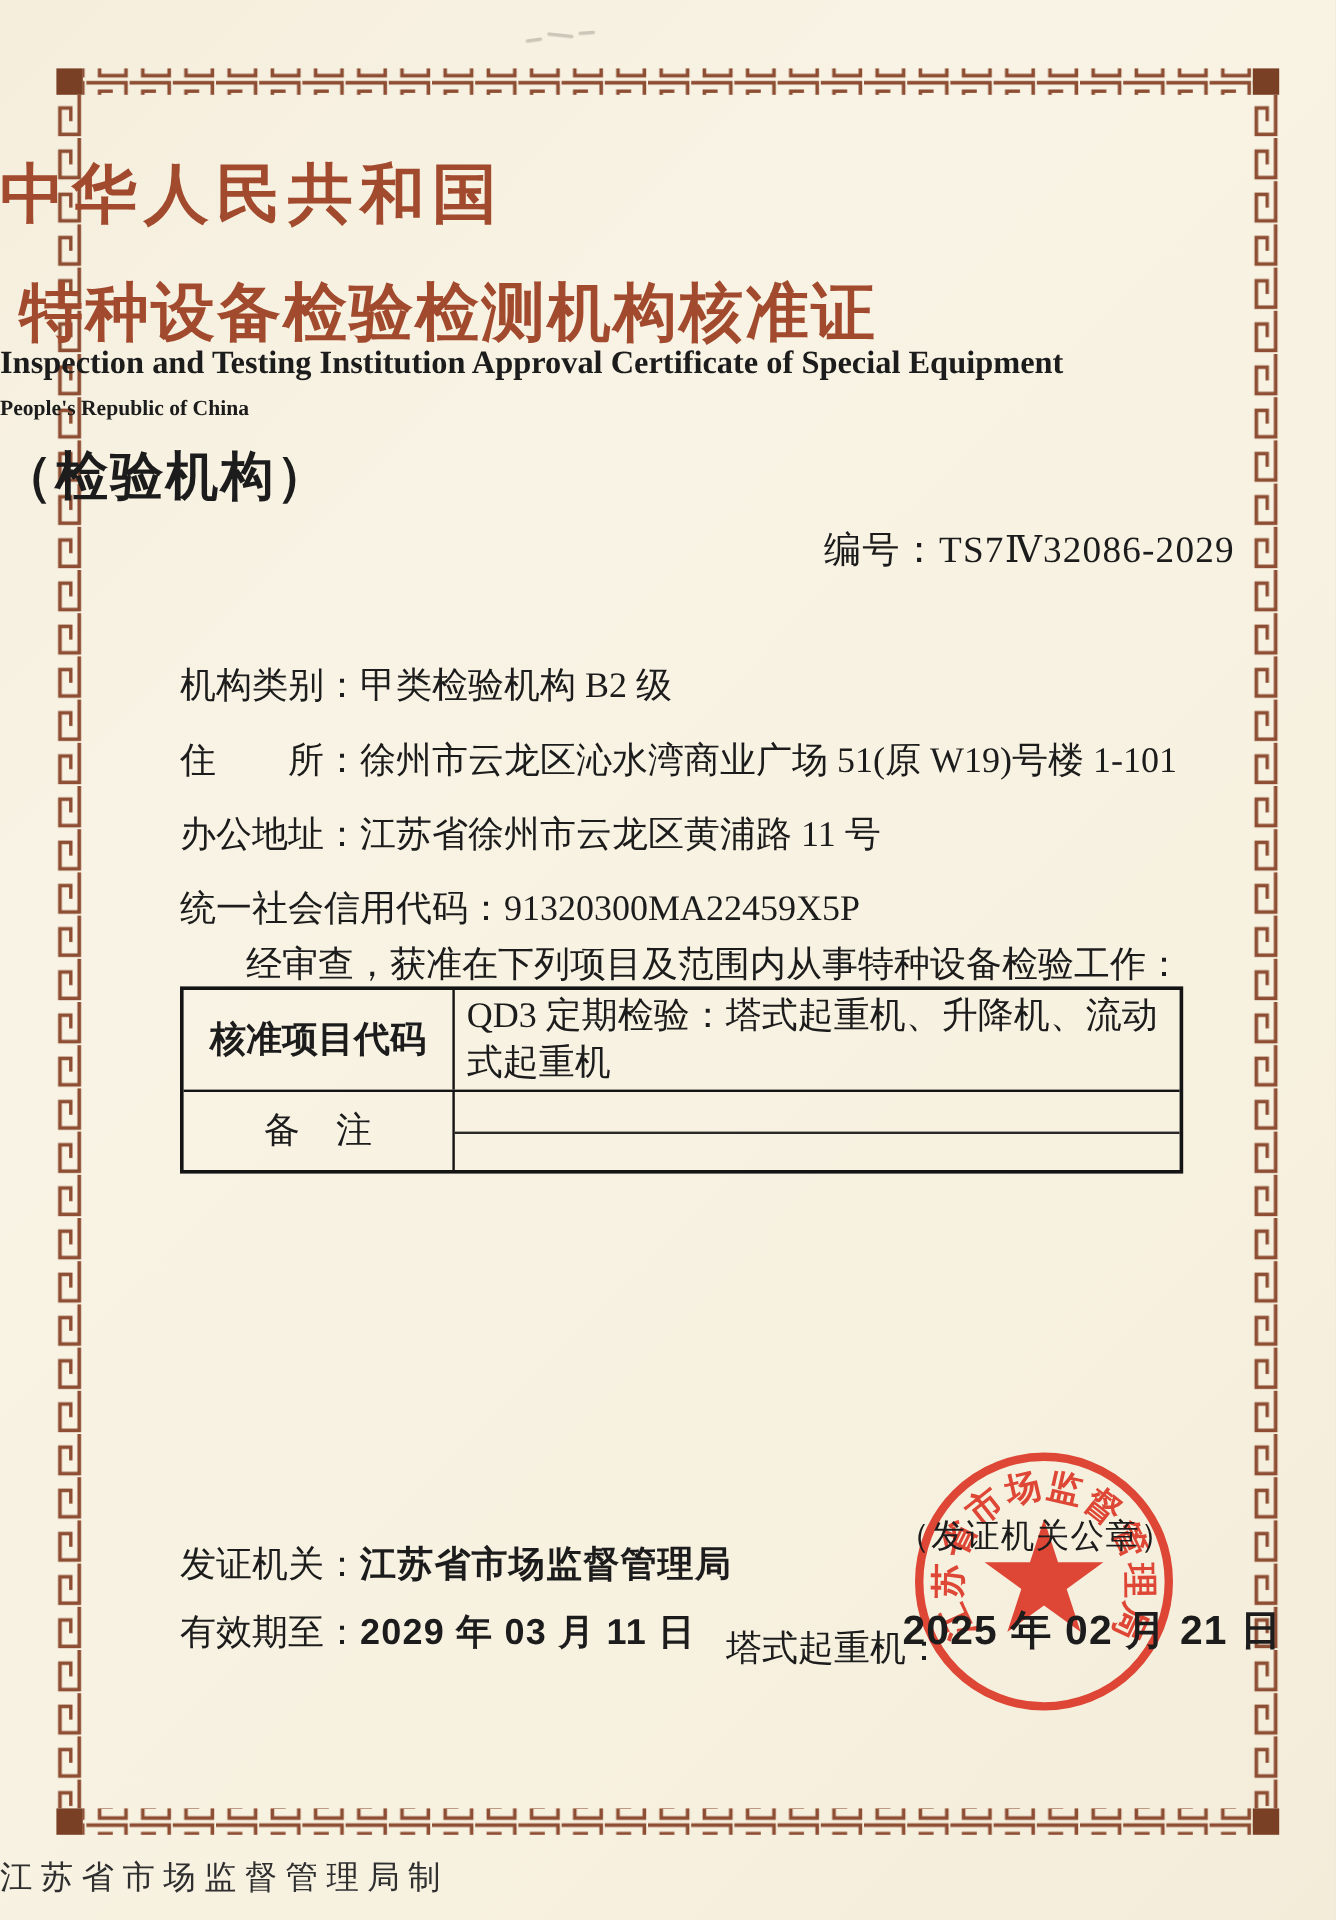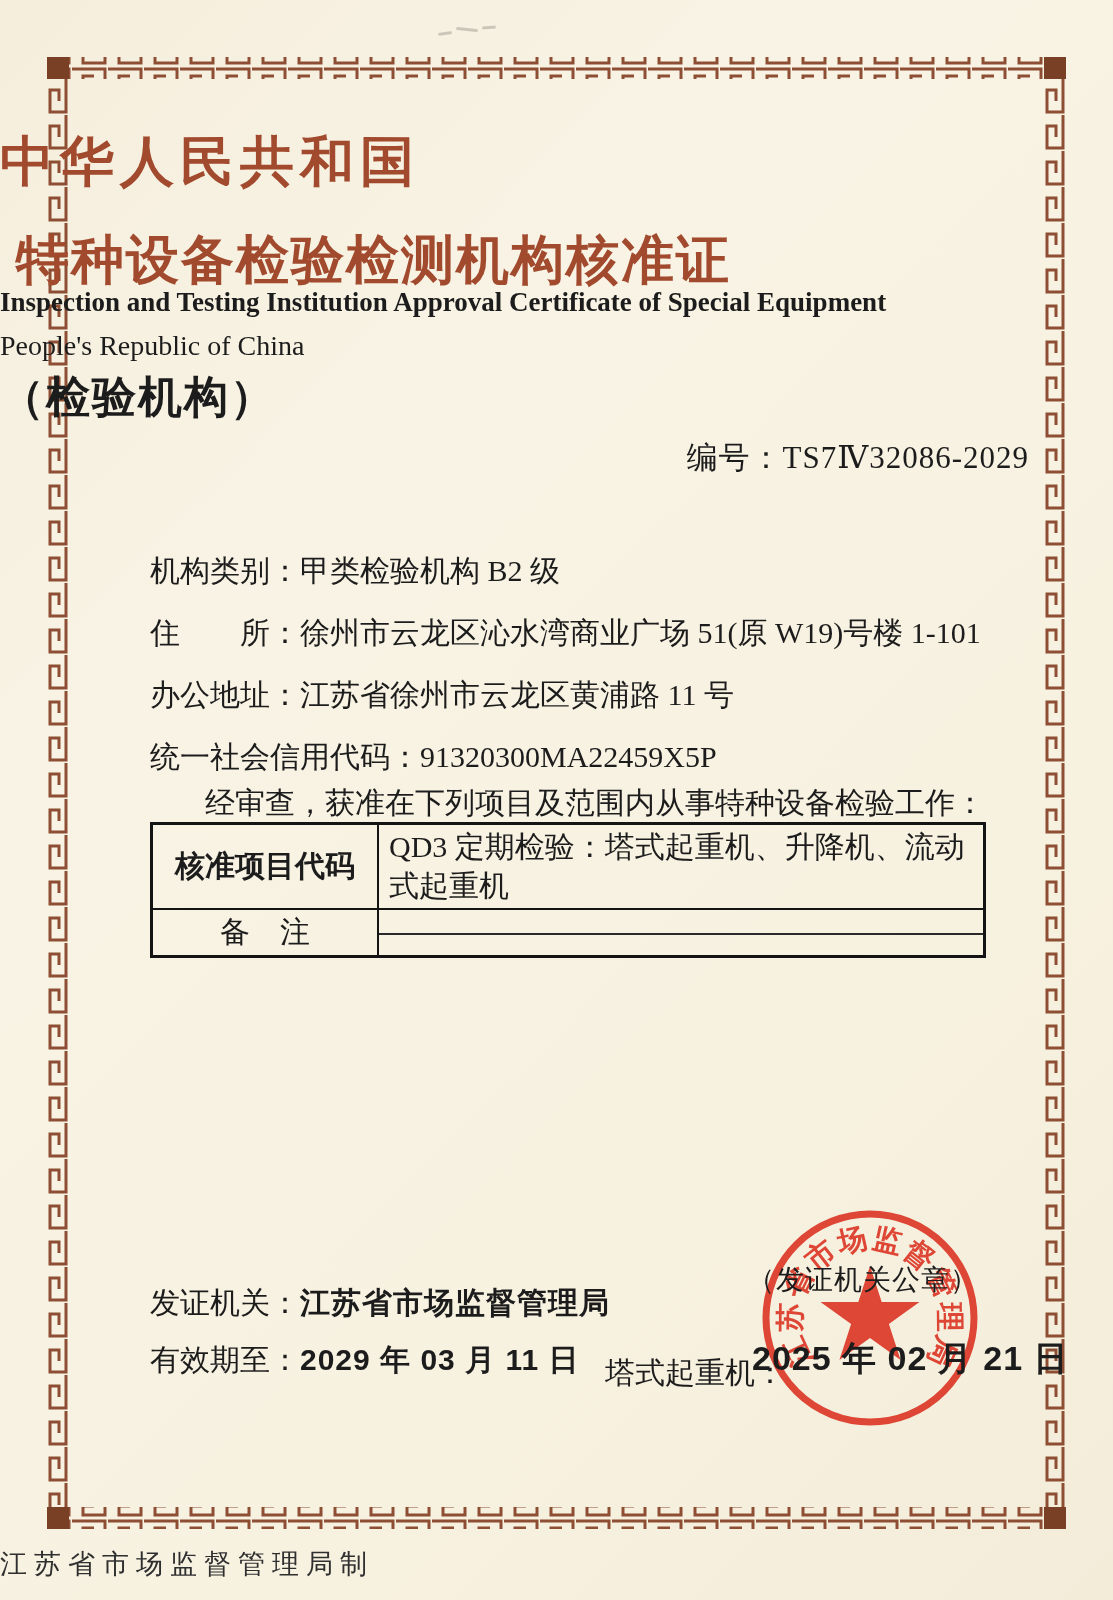--- a/index.html
+++ b/index.html
@@ -29,34 +29,34 @@
 
   .title-cn1{
     top:126px;font-size:54px;font-weight:bold;letter-spacing:6px;
     color:#a24a2e;font-family:"Liberation Sans","DejaVu Sans",sans-serif;margin:0;
   }
   .title-cn2{
     top:209px;font-size:53px;font-weight:bold;letter-spacing:2px;
     color:#a24a2e;font-family:"Liberation Sans","DejaVu Sans",sans-serif;margin:16px;
   }
   .title-en1{top:287px;font-size:27px;font-weight:bold;letter-spacing:0;}
-  .title-en2{top:330px;font-size:28px;font-weight:normal;}
+  .title-en2{top:330px;font-size:18px;font-weight:bold;}
   .subtitle{
     top:368px;font-size:44px;font-weight:bold;letter-spacing:2px;
     font-family:"Liberation Sans","DejaVu Sans",sans-serif;
   }
   .cert-no{top:437px;right:84px;font-size:31px;letter-spacing:1px;}
   .cert-no .num{font-family:"Liberation Serif","DejaVu Serif",serif;}
 
   .field{left:150px;font-size:30px;white-space:nowrap;}
   .f0{top:490px;} .f1{top:551px;} .f2{top:613px;} .f3{top:675px;} .f4{top:737px;}
   .intro{left:205px;top:783px;font-size:30px;}
 
   .atable{
-    position:absolute;z-index:2;left:150px;top:822px;width:836px;height:136px;
+    position:absolute;z-index:2;left:150px;top:822px;width:836px;height:156px;
     border:3px solid #141414;display:flex;flex-direction:column;box-sizing:border-box;
   }
   .t-row1{height:83px;border-bottom:2px solid #141414;display:flex;}
   .t-row2{flex:1;display:flex;}
   .t-labelcell{
     width:224px;border-right:2px solid #141414;display:flex;
     align-items:center;justify-content:center;font-size:30px;flex:none;font-family:Liberation Mono, monospace;
   }
   .t-row1 .t-labelcell{font-weight:bold;font-family:"Liberation Sans","DejaVu Sans",sans-serif;}
   .t-valuecell{flex:1;font-size:30px;line-height:39px;padding:2px 10px;box-sizing:border-box;}

